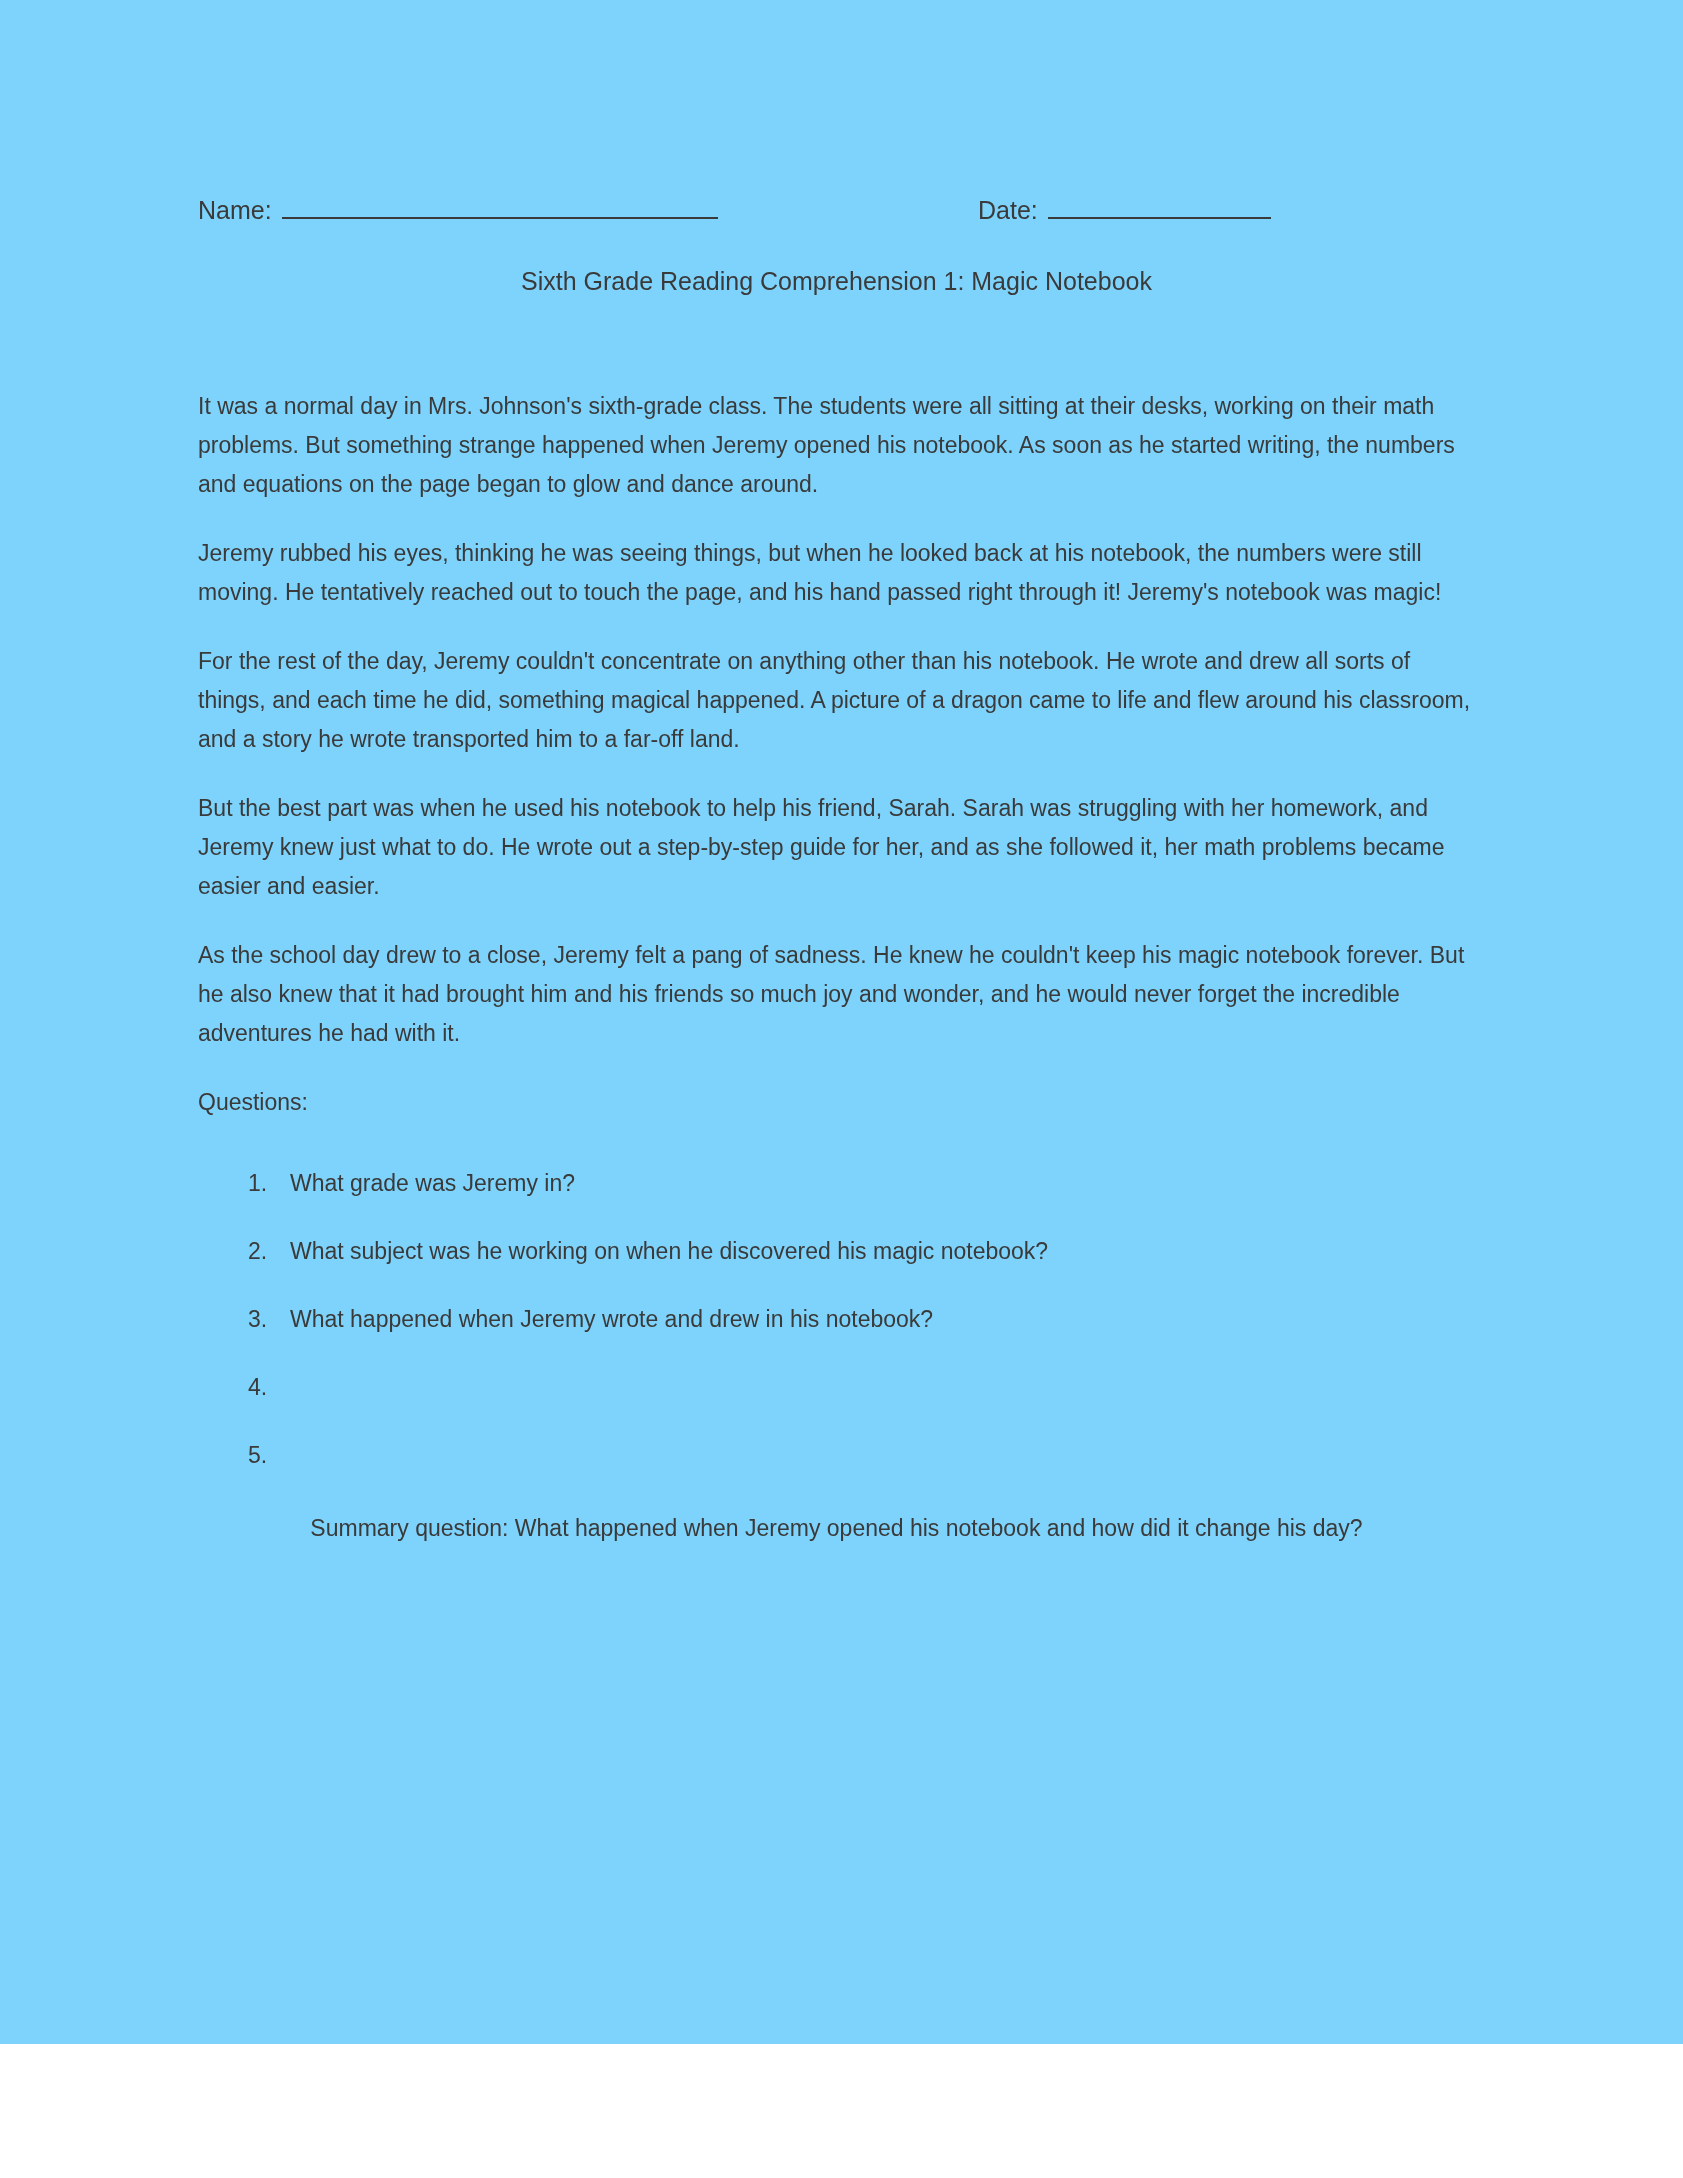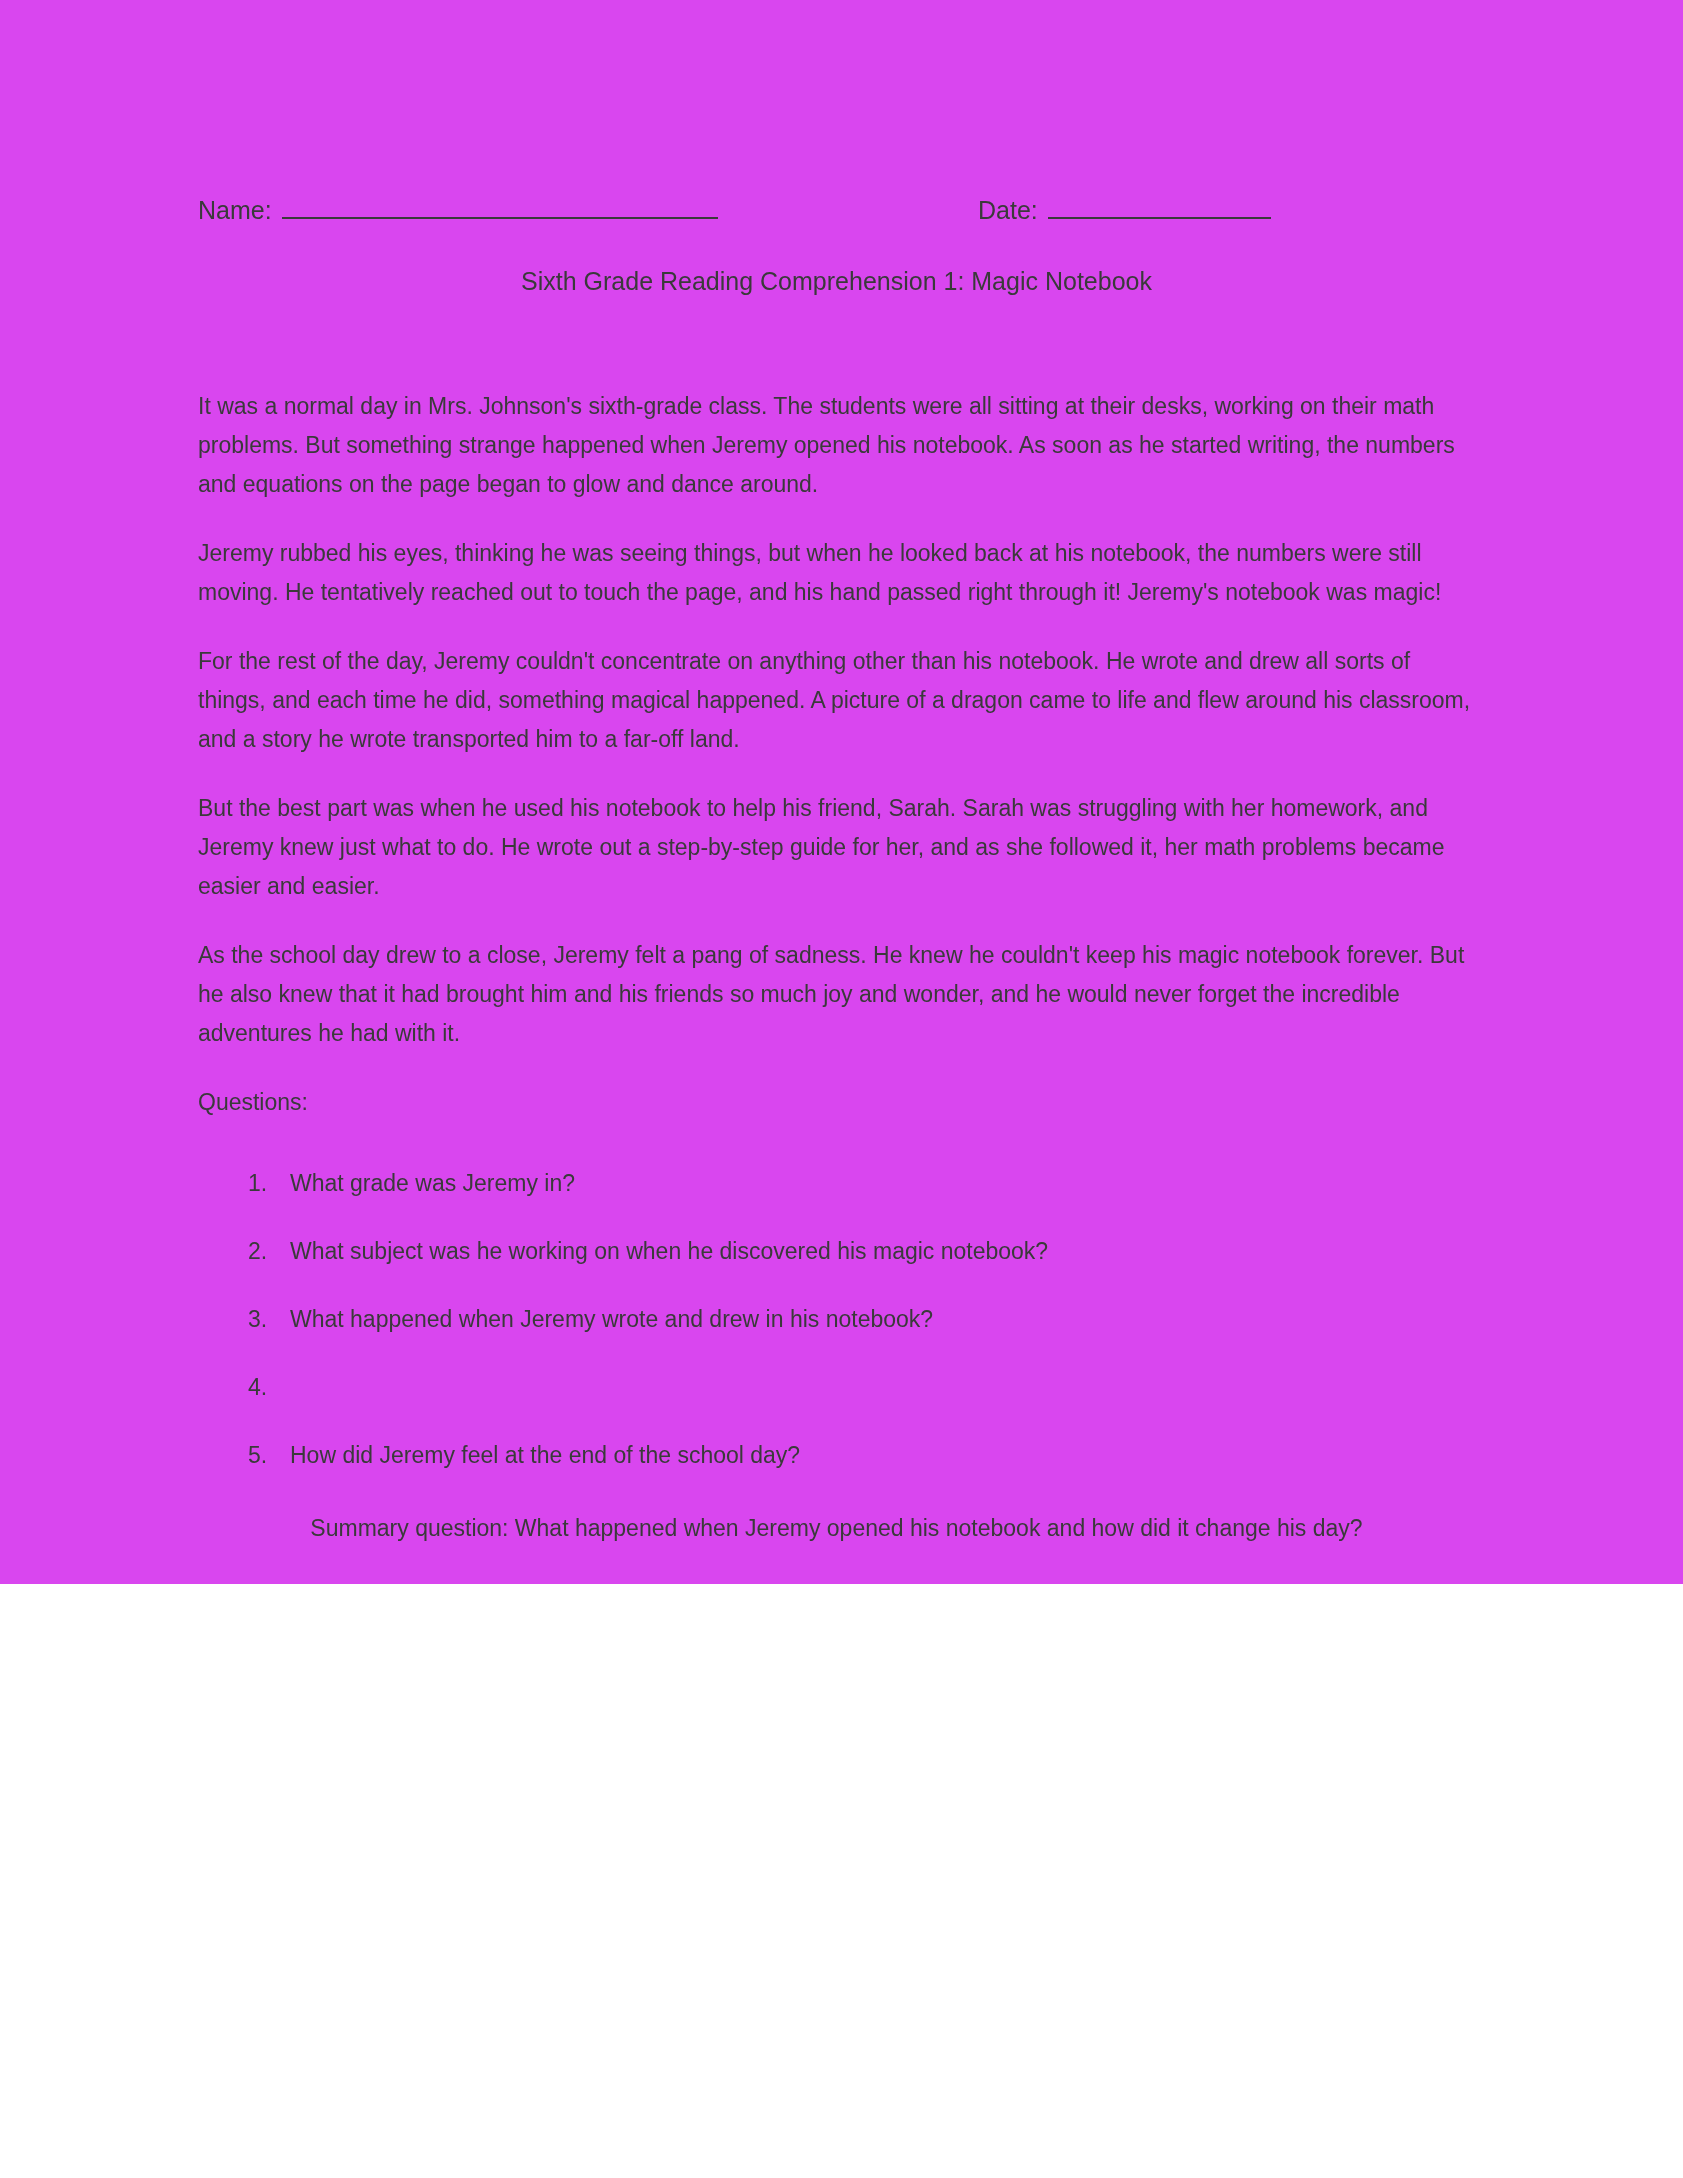--- a/index.html
+++ b/index.html
@@ -3,22 +3,22 @@
 <meta charset="utf-8">
 <style>
   html, body {
     margin: 0;
     padding: 0;
     background: #ffffff;
   }
   .page {
     position: relative;
     width: 1683px;
-    height: 1584px;
-    background: #d946ef;
+    height: 2044px;
+    background: #7dd3fc;
     font-family: "Liberation Sans", sans-serif;
     color: #3a3a3a;
     box-sizing: border-box;
   }
   .content {
     position: absolute;
     left: 198px;
     top: 193px;
     width: 1277px;
   }
@@ -128,21 +128,20 @@
         </li>
         <li>
           <span class="q-num">3.</span>
           <span class="q-text">What happened when Jeremy wrote and drew in his notebook?</span>
         </li>
         <li>
           <span class="q-num">4.</span>
         </li>
         <li>
           <span class="q-num">5.</span>
-          <span class="q-text">How did Jeremy feel at the end of the school day?</span>
         </li>
       </ol>
 
       <p class="summary">Summary question: What happened when Jeremy opened his notebook and how did it change his day?</p>
     </div>
 
   </div>
 
   <div class="footer">Copyright www.englishlinx.com</div>
 </div>

